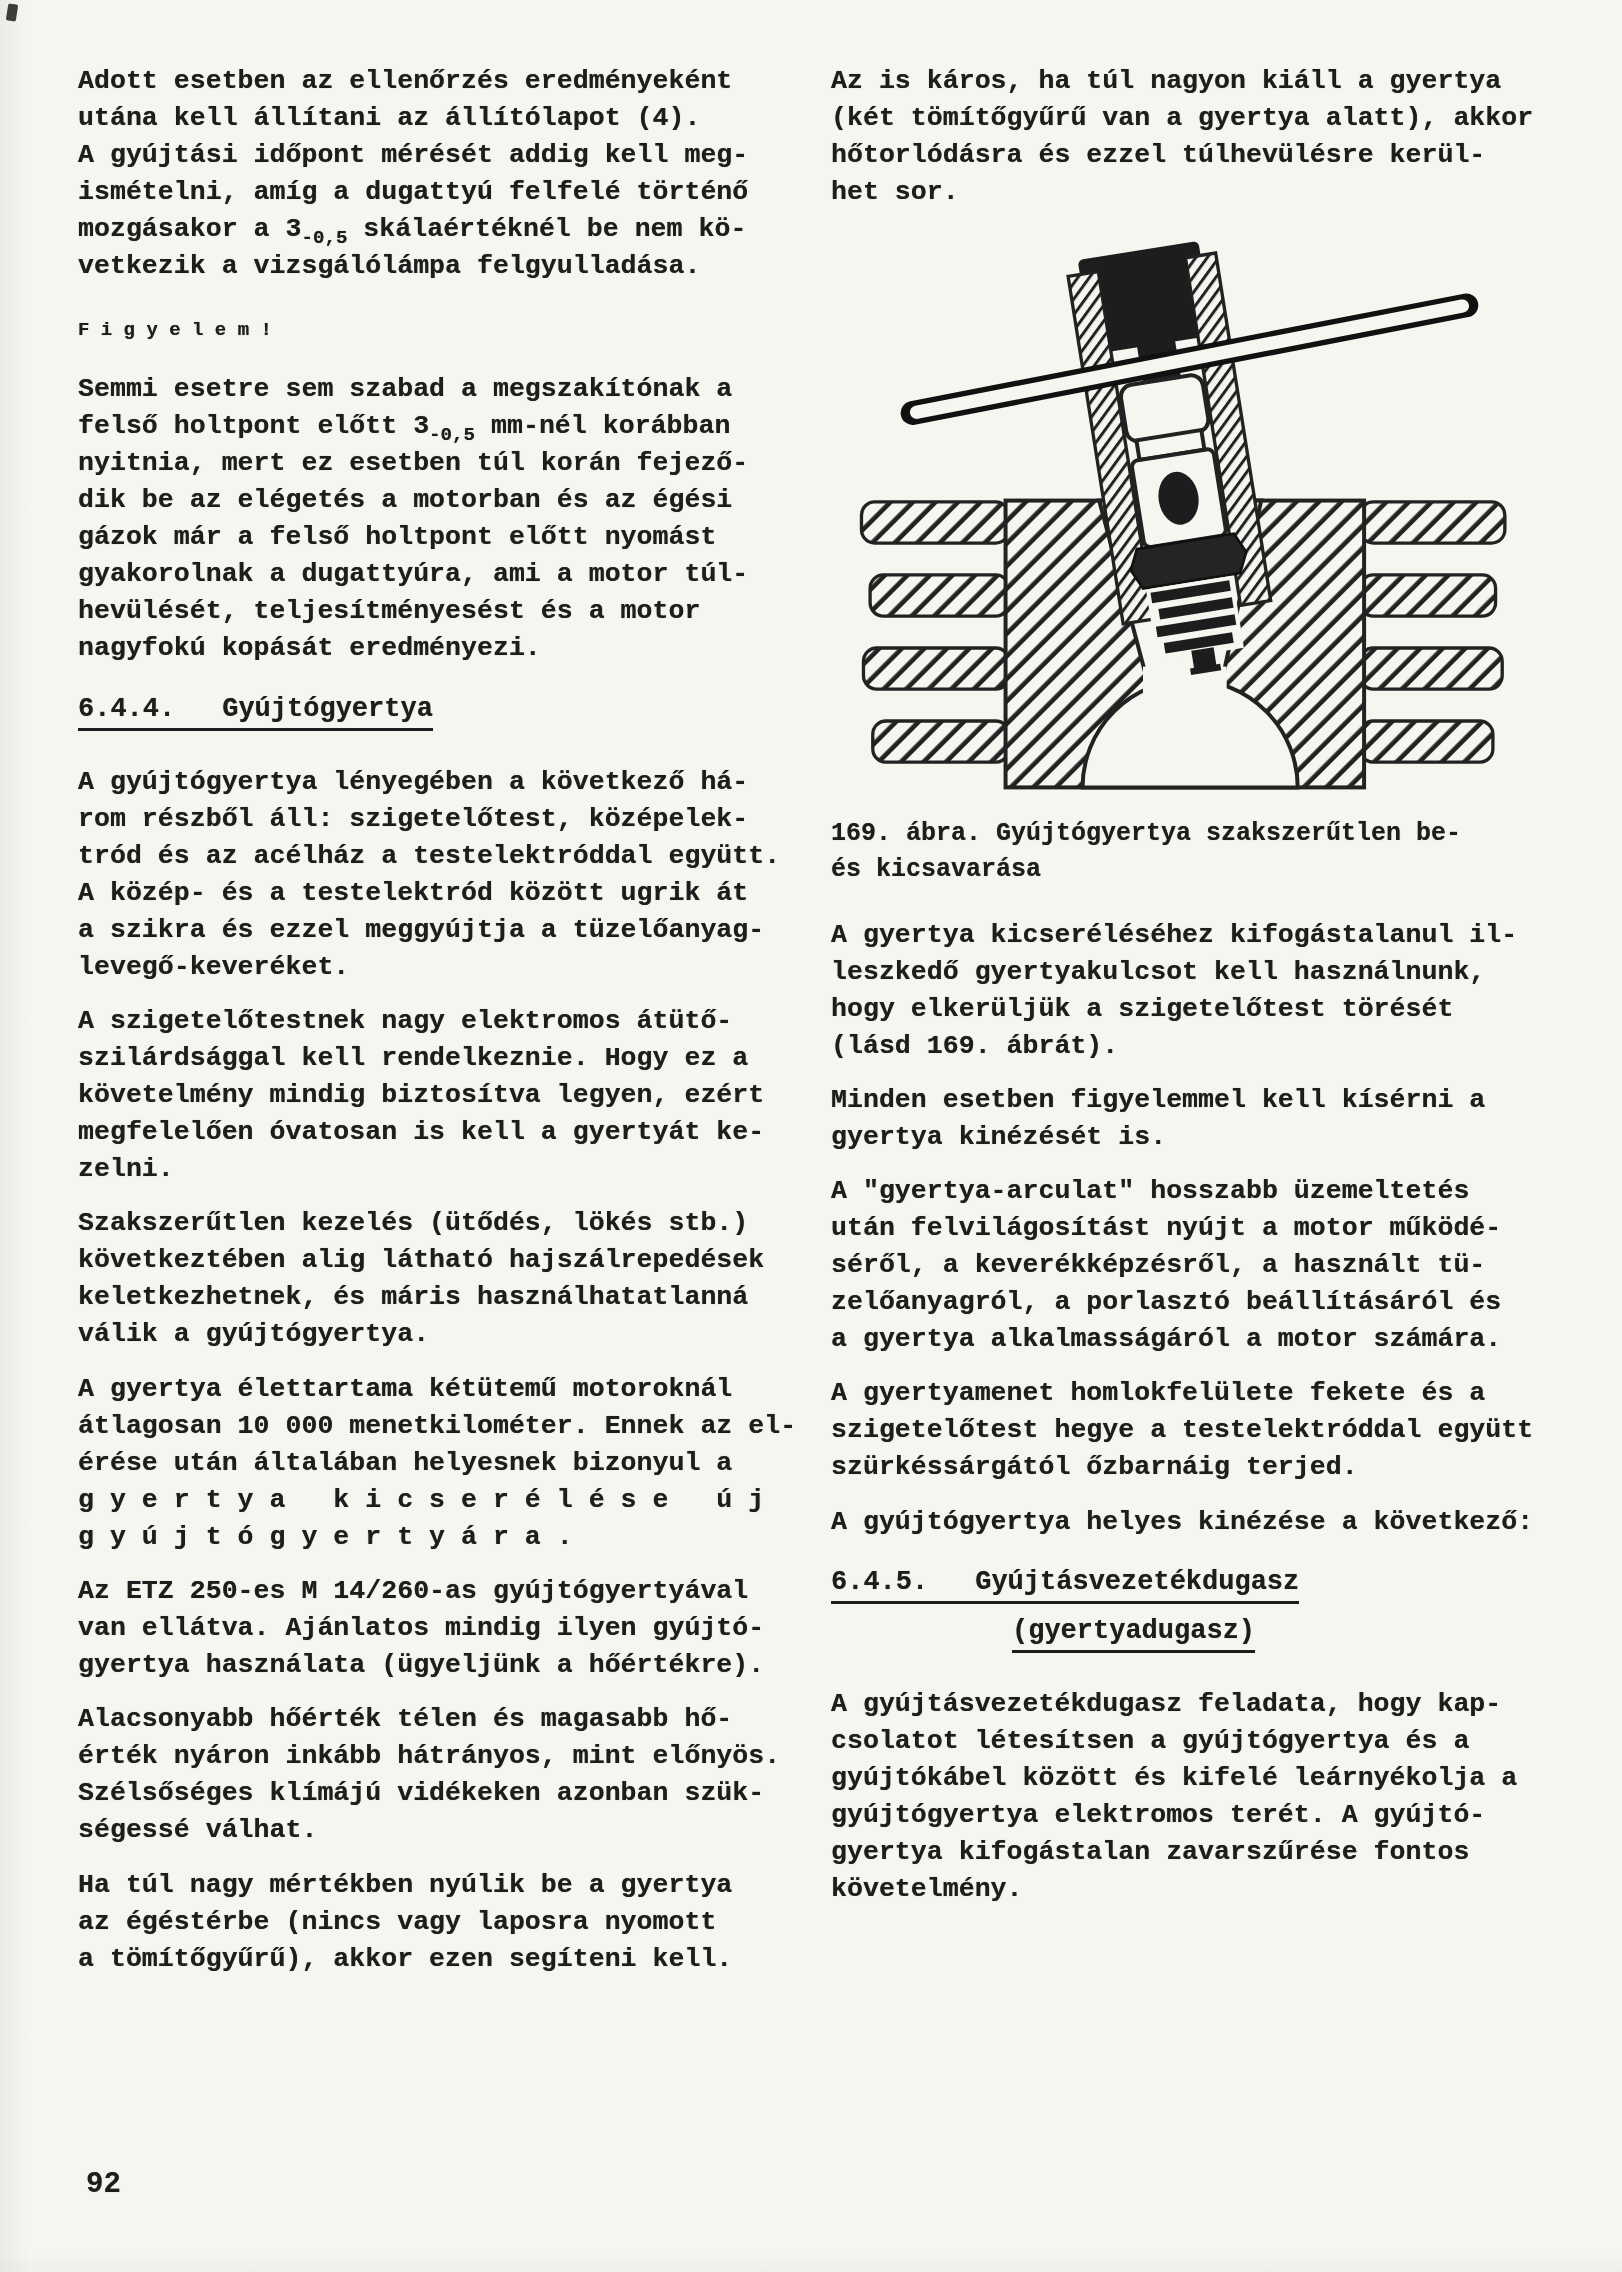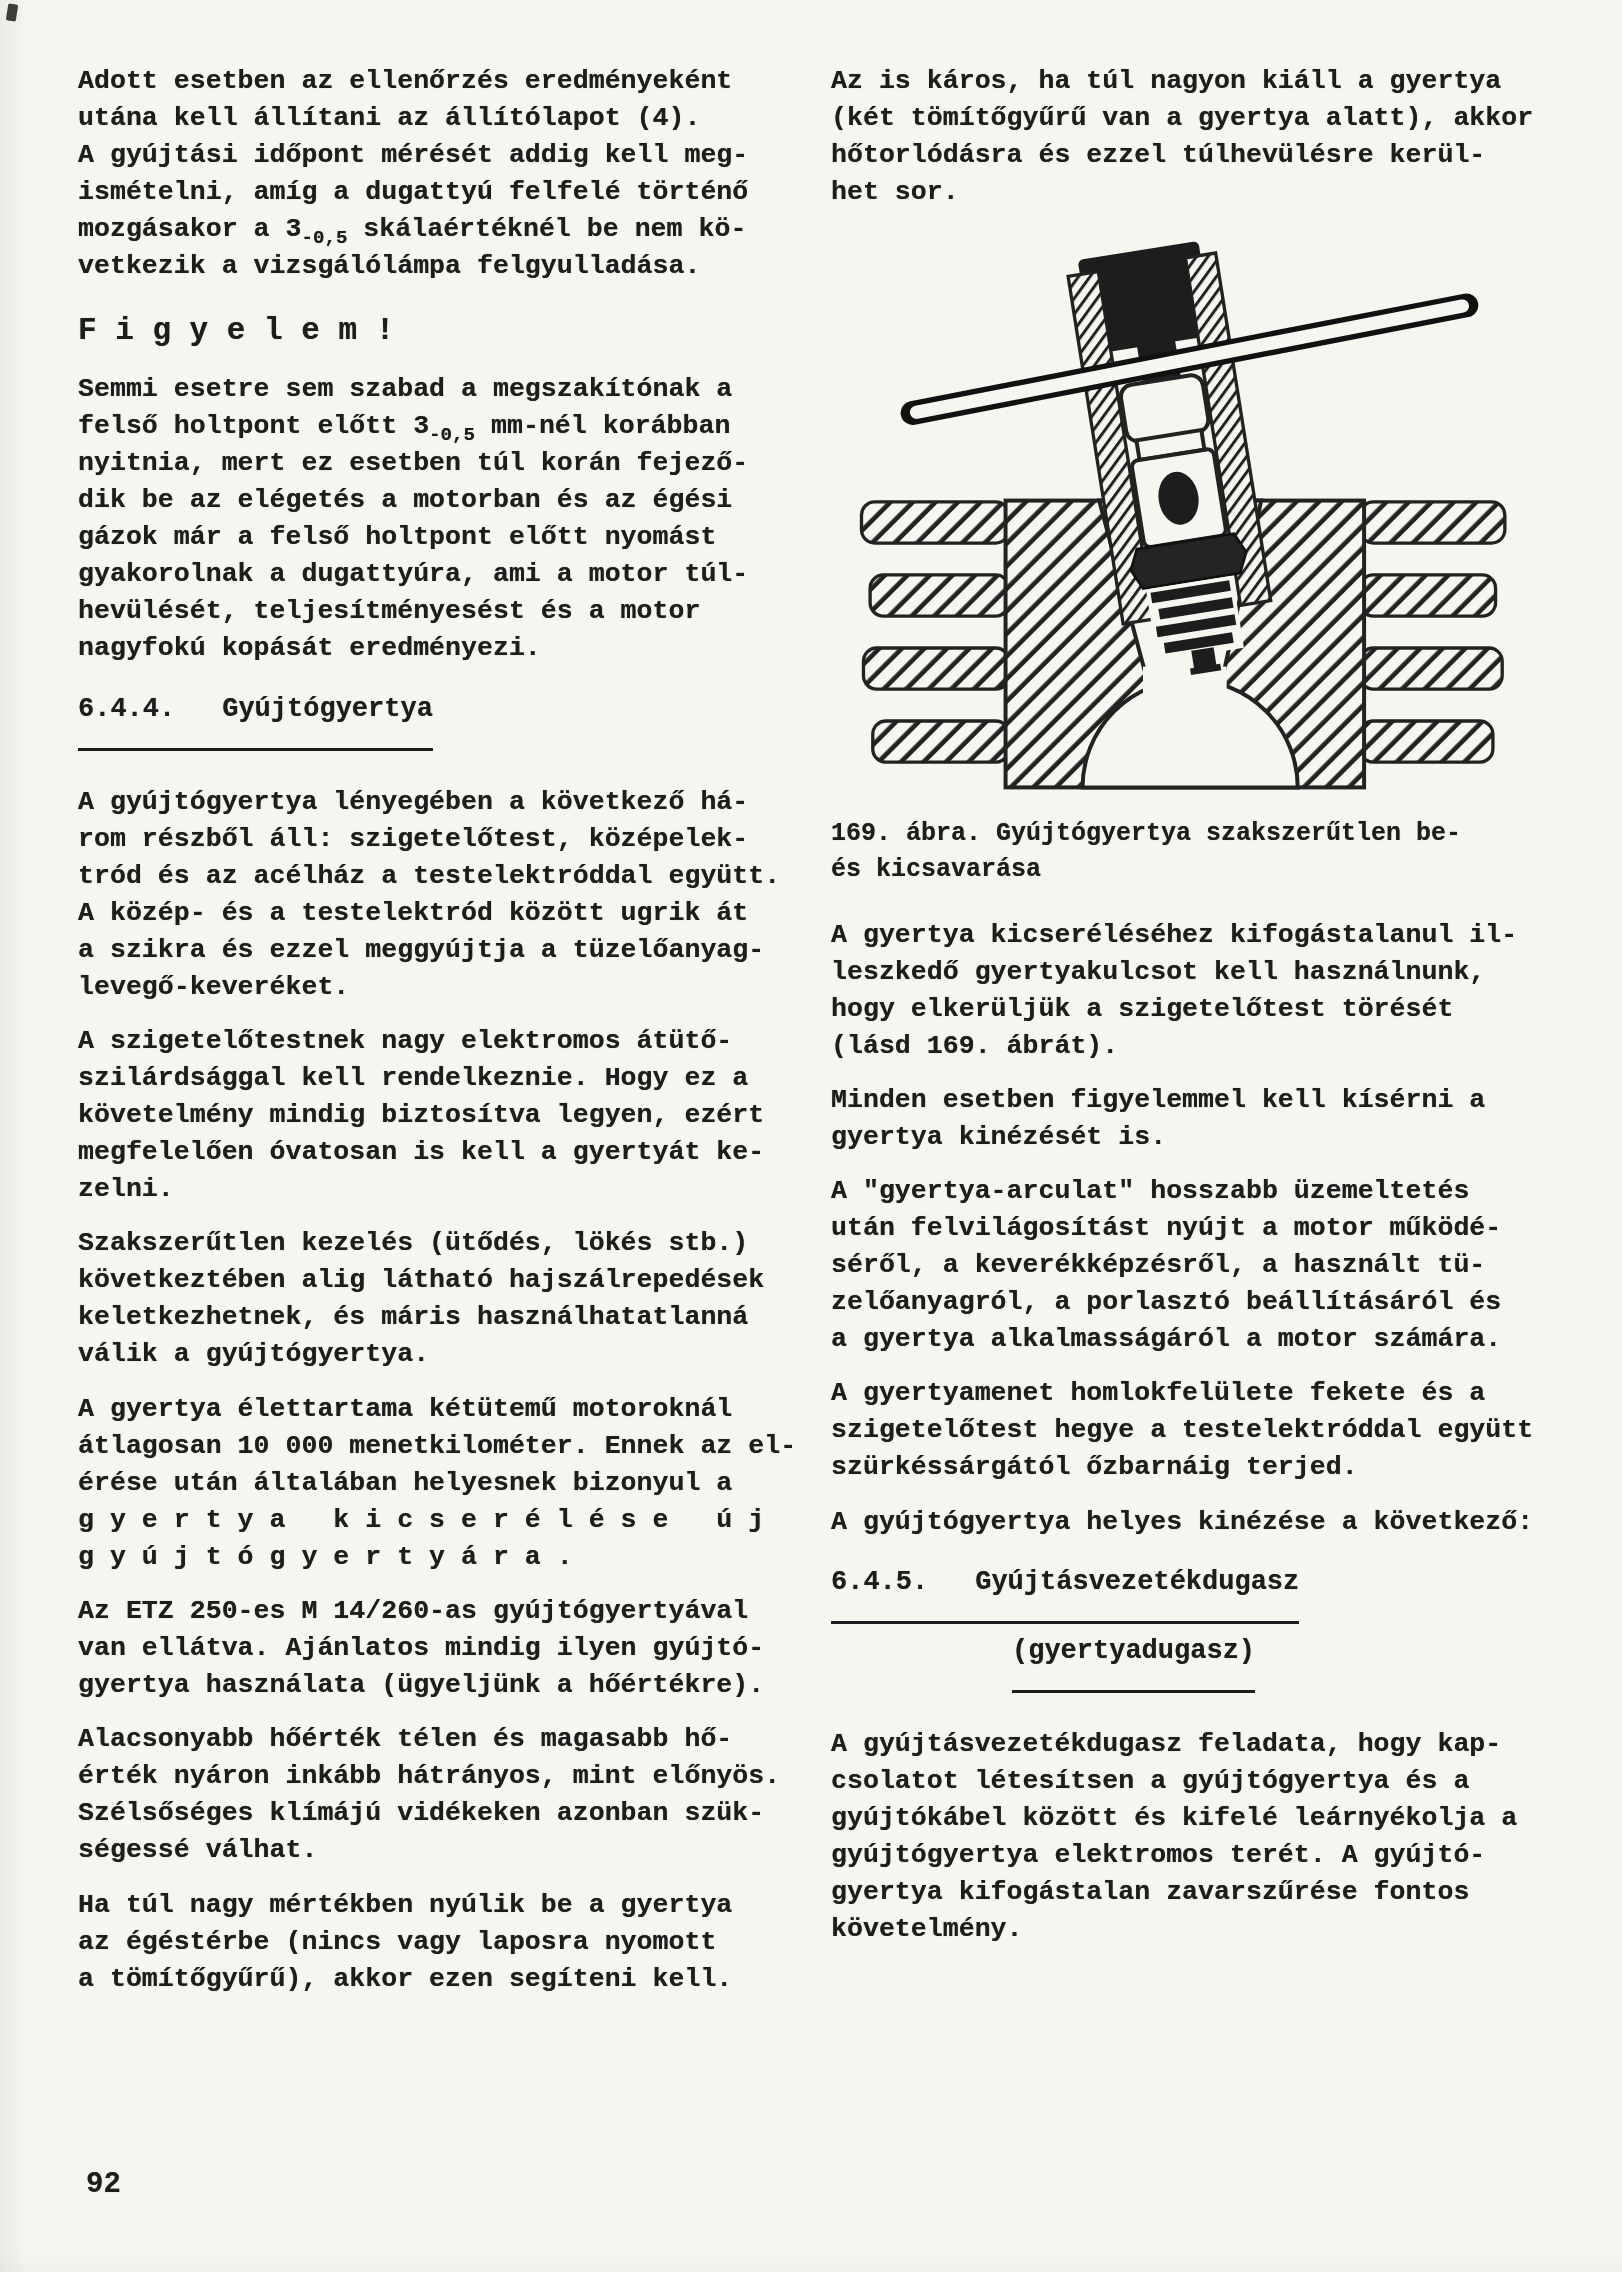--- a/index.html
+++ b/index.html
@@ -28,29 +28,29 @@
   .col { position: absolute; top: 63px; }
   .col-left  { left: 78px;  width: 726px; }
   .col-right { left: 831px; width: 739px; }
   p.body {
     font-size: 26.6px; line-height: 37px; font-weight: 700;
     white-space: pre-wrap; margin: 0 0 17.3px 0;
     text-shadow: 0 0 0.7px rgba(25,25,25,.65);
   }
   sub.tw-sub { font-size: 0.72em; vertical-align: -0.38em; line-height: 0; }
   .attention {
-    font-size: 31px; line-height: 37px; font-weight: 700;
+    font-size: 19px; line-height: 37px; font-weight: 700;
     margin: 26.6px 0 22.6px 0; white-space: pre-wrap;
     text-shadow: 0 0 0.7px rgba(25,25,25,.65);
   }
   .sec-heading { margin: 26.6px 0 33px 0; font-size: 27px; font-weight: 700; }
   .sec-line {
     display: inline-block;
     border-bottom: 3.3px solid #1d1d1d;
-    padding-bottom: 24px;
+    padding-bottom: 4px;
     text-shadow: 0 0 0.7px rgba(25,25,25,.65);
   }
   .sec-num { display: inline-block; margin-right: 47px; }
   .sec-sub-line { margin-left: 181px; margin-top: 12px; text-align: right; }
   .figure-wrap { margin: 24px 0 6.6px 6.6px; }
   .figure-caption {
     font-size: 25px; line-height: 36px; font-weight: 700;
     white-space: pre-wrap; margin: 2.7px 0 29px 0;
     text-shadow: 0 0 0.7px rgba(25,25,25,.65);
   }

